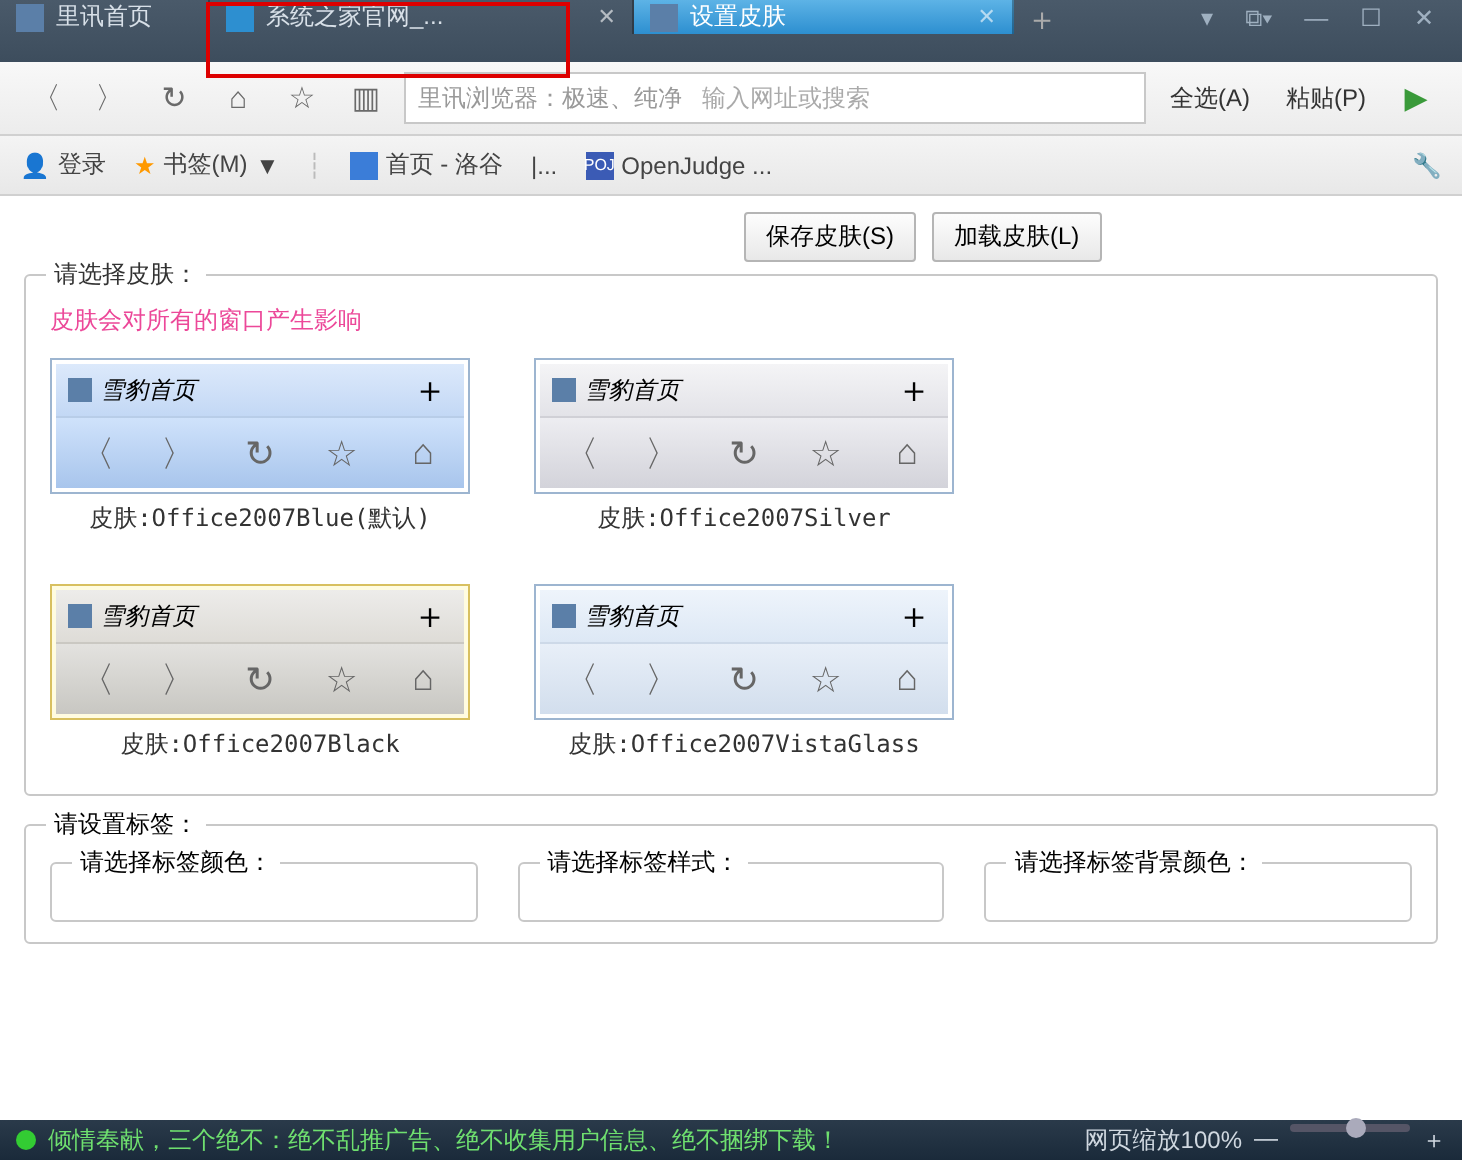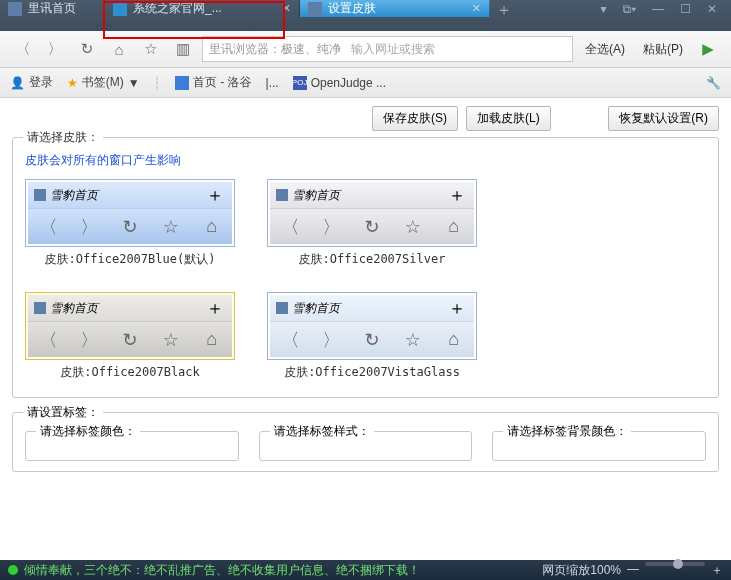--- a/index.html
+++ b/index.html
@@ -2,21 +2,21 @@
 <html><head>
 <meta charset="utf-8">
 <style>
 * { margin: 0; padding: 0; box-sizing: border-box; font-family: "Microsoft YaHei", SimSun, sans-serif; }
 body { width: 731px; height: 580px; background: #fff; overflow: hidden; position: relative; }
 
 
 .titlebar { height: 31px; background: linear-gradient(#4a5a6a,#3d4d5d); display: flex; align-items: flex-start; position: relative; }
 .tab { display: flex; align-items: center; gap: 6px; padding: 0 8px; font-size: 12px; color: #d8e0e8; border-right: 1px solid rgba(0,0,0,.3); position: relative; }
 .tab.first { width: 105px; }
-.tab.mid { width: 195px; }
+.tab.mid { width: 212px; }
 .tab.active { background: linear-gradient(#5db3e6,#2d8fd0); color: #fff; width: 190px; }
 .tab .fav { width: 14px; height: 14px; background: #5b7fa8; display: inline-block; }
 .tab .fav.orange { background: #2d8fd0; }
 .tab .close { margin-left: auto; font-size: 11px; color: rgba(255,255,255,.6); }
 .redbox { position: absolute; left: 103px; top: 1px; width: 182px; height: 38px; border: 2px solid #d00; pointer-events: none; z-index: 10; }
 .tab-add { width: 28px; display: flex; align-items: center; justify-content: center; color: #aaa; font-size: 16px; }
 .win-controls { margin-left: auto; display: flex; align-items: center; gap: 4px; padding-right: 8px; color: #9fb0c0; font-size: 12px; }
 .win-controls span { padding: 2px 6px; }
 
 
@@ -36,21 +36,21 @@
 .wrench { position: absolute; right: 10px; color: #888; }
 
 
 .content { position: absolute; top: 98px; bottom: 20px; left: 0; right: 0; background: #fff; overflow: hidden; padding: 8px 12px; }
 .btnrow { display: flex; gap: 8px; justify-content: flex-start; margin-bottom: 6px; padding-left: 360px; }
 .btnrow .spacer { flex: 1; }
 .btn { border: 1px solid #b5b5b5; background: linear-gradient(#fdfdfd,#e8e8e8); padding: 3px 10px; font-size: 12px; border-radius: 2px; }
 
 .fieldset { border: 1px solid #c8c8c8; border-radius: 3px; margin-top: 4px; padding: 10px 12px 16px; position: relative; }
 .fieldset .legend { position: absolute; top: -9px; left: 10px; background: #fff; padding: 0 4px; font-size: 12px; color: #333; }
-.note { font-size: 12px; color: #1d4ed8; margin: 4px 0 10px; }
+.note { font-size: 12px; color: #ec4899; margin: 4px 0 10px; }
 
 .skin-grid { display: flex; flex-wrap: wrap; gap: 24px 32px; }
 .skin-card { width: 210px; }
 .skin-prev { border: 1px solid #9db5d0; padding: 2px; }
 .skin-prev.sel { background: #fffce0; border-color: #d8c060; }
 .sp-tabrow { height: 26px; display: flex; align-items: stretch; }
 .sp-tab { flex: 1; display: flex; align-items: center; gap: 4px; padding: 0 6px; font-size: 12px; font-style: italic; }
 .sp-tab .sq { width: 12px; height: 12px; background: #5b7fa8; }
 .sp-plus { width: 34px; display: flex; align-items: center; justify-content: center; font-size: 18px; }
 .sp-nav { height: 36px; display: flex; align-items: center; justify-content: space-around; font-size: 18px; color: #666; }
@@ -146,21 +146,20 @@
     <span>OpenJudge ...</span>
   </span>
   <span class="wrench">🔧</span>
 </div>
 
 <div class="content">
   <div class="btnrow">
     <button class="btn">保存皮肤(S)</button>
     <button class="btn">加载皮肤(L)</button>
     <div class="spacer"></div>
-    <button class="btn">恢复默认设置(R)</button>
   </div>
 
   <div class="fieldset">
     <div class="legend">请选择皮肤：</div>
     <div class="note">皮肤会对所有的窗口产生影响</div>
     <div class="skin-grid" id="skin-grid">
         <div class="skin-card">
           <div class="skin-prev blue">
             <div class="sp-tabrow">
               <div class="sp-tab">

